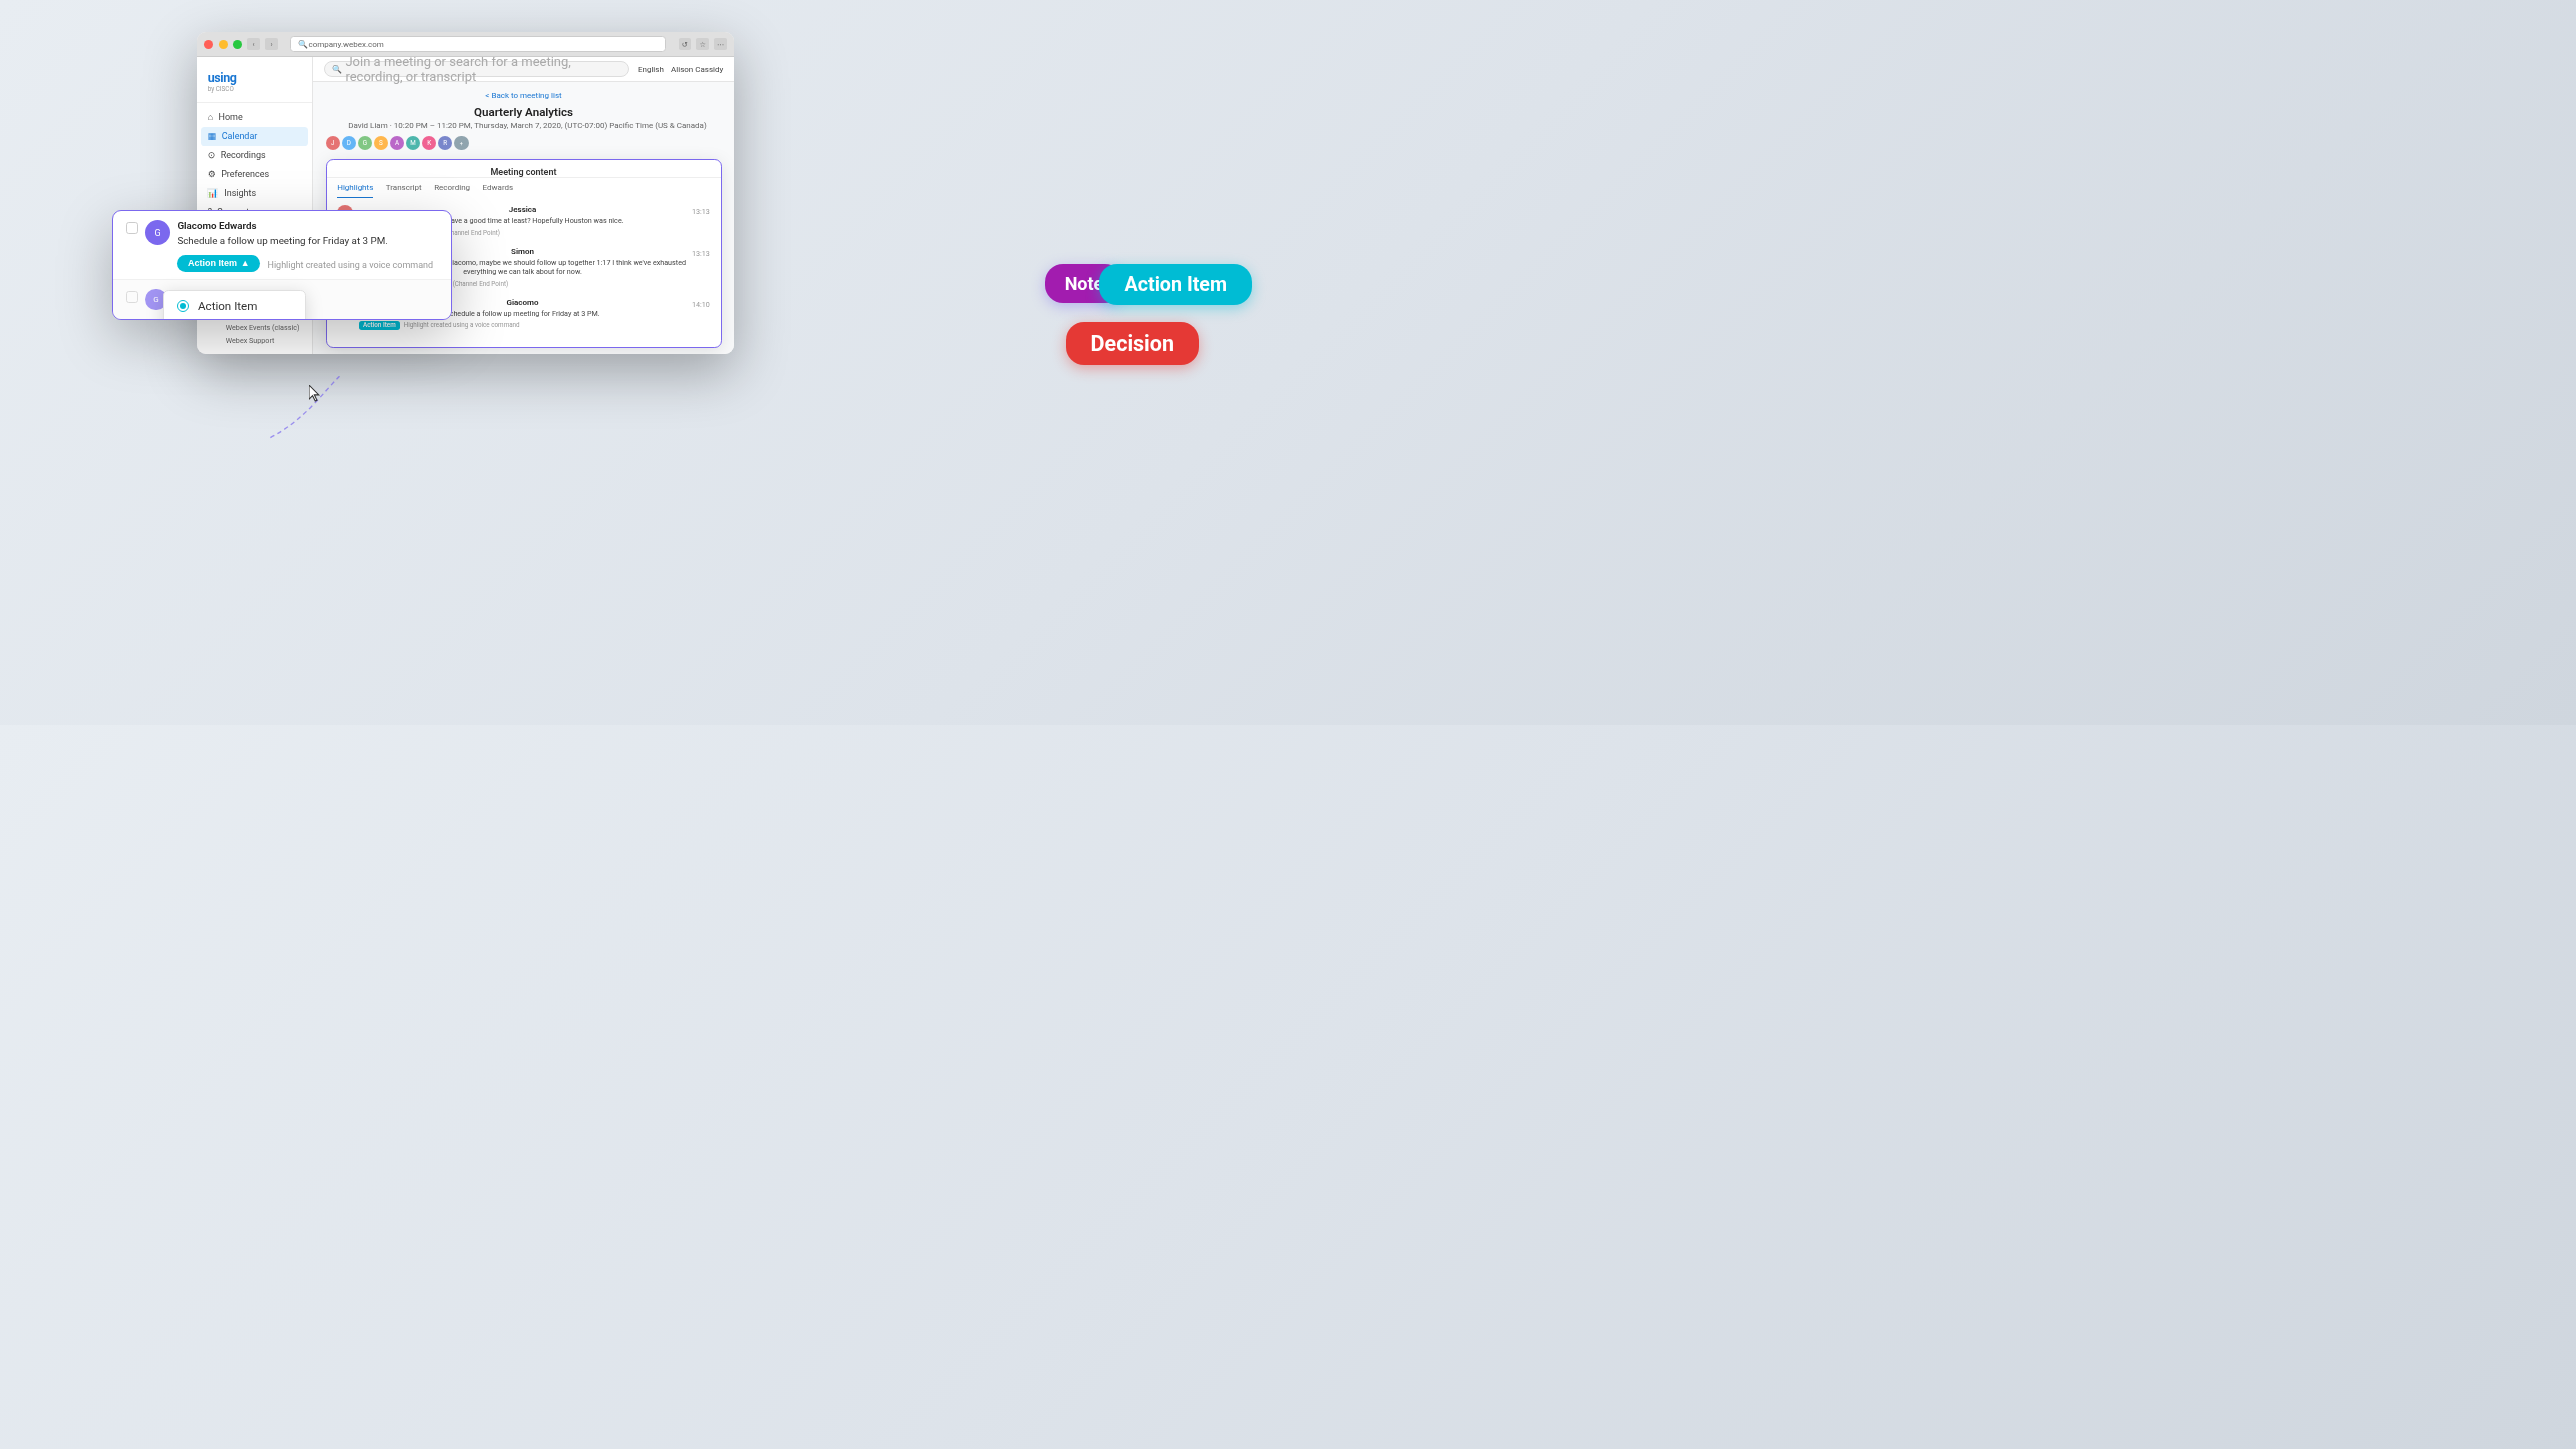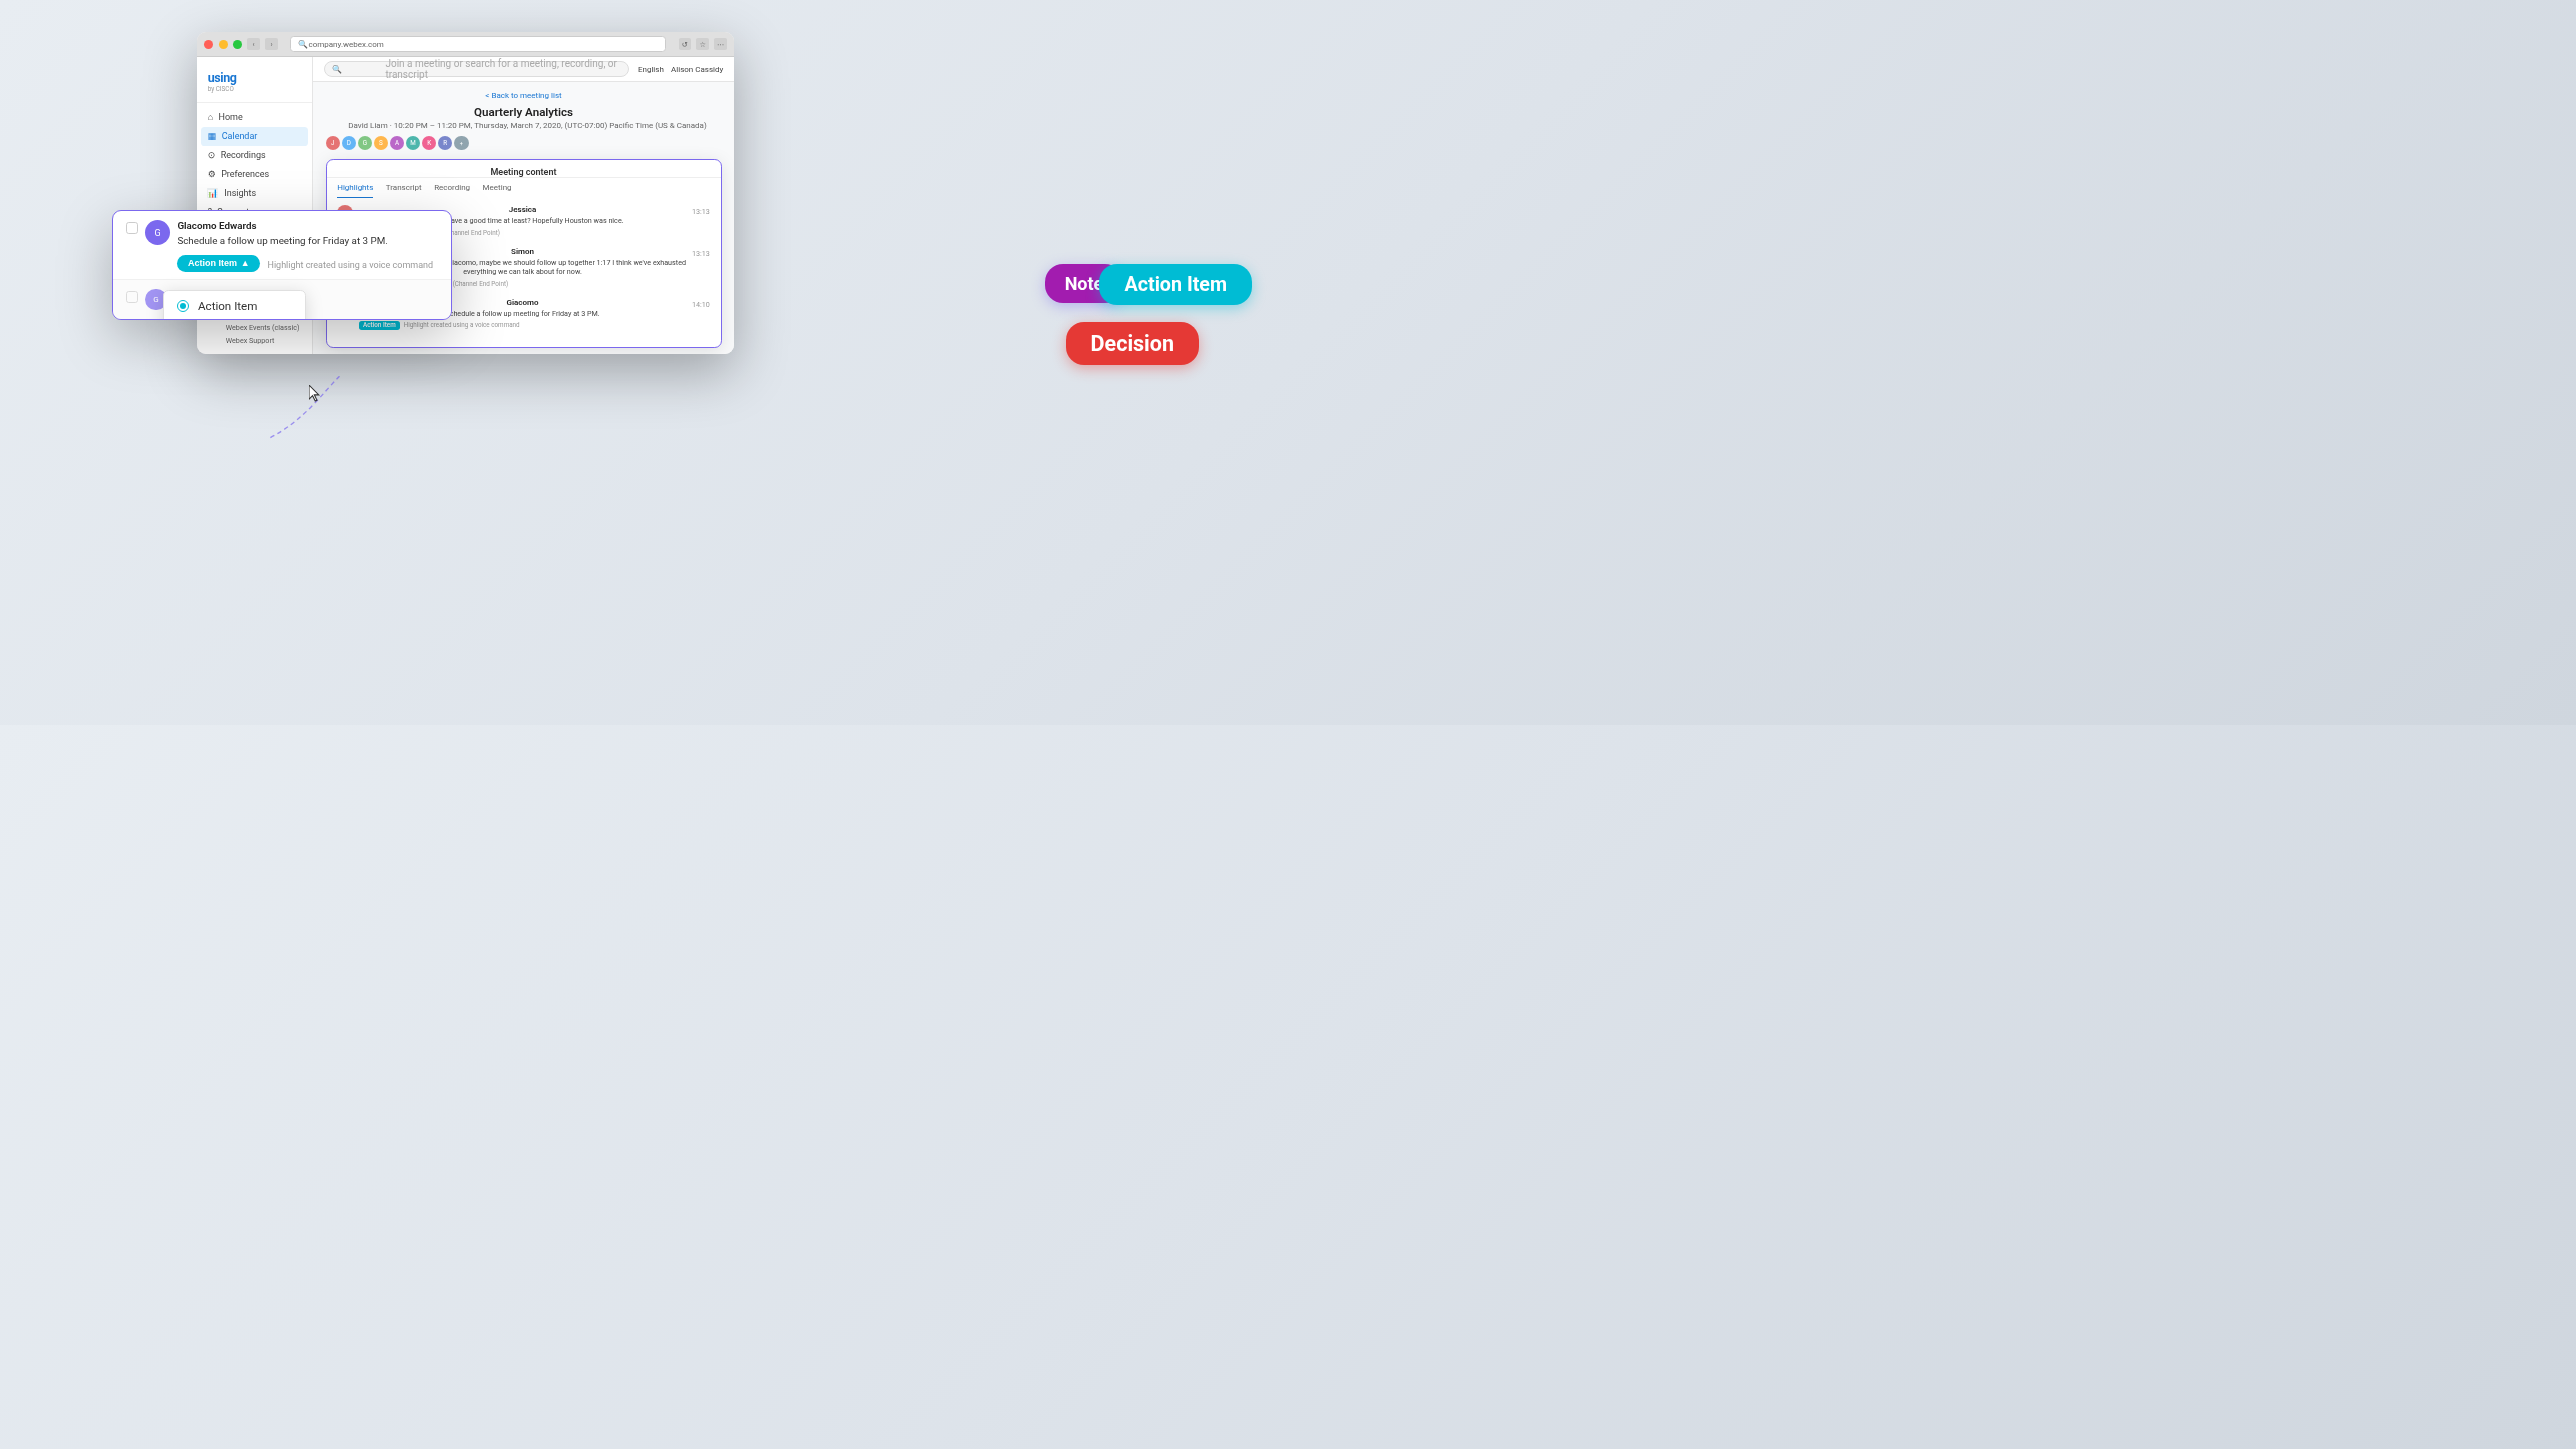--- a/index.html
+++ b/index.html
@@ -500,21 +500,21 @@
         <div class="sidebar-link">Webex Events (classic)</div>
         <div class="sidebar-link">Webex Support</div>
       </div>
     </div>
 
     <div class="main-content">
 
       <div class="top-bar">
         <div class="search-bar">
           <span>🔍</span>
-          <span style="font-size:10px;color:#aaa;margin-left:40px;">Join a meeting or search for a meeting, recording, or transcript</span>
+          <span style="font-size:13px;color:#aaa;">Join a meeting or search for a meeting, recording, or transcript</span>
         </div>
         <div class="top-bar-right">
           <span>English</span>
           <span style="display:flex;align-items:center;gap:2.7px;">Alison Cassidy</span>
         </div>
       </div>
 
       <div class="page-body">
         <span class="back-link">&lt; Back to meeting list</span>
         <div class="meeting-title">Quarterly Analytics</div>
@@ -531,21 +531,21 @@
           <div class="avatar-small" style="background:#7986cb;">R</div>
           <div class="avatar-small" style="background:#90a4ae;font-size:5.4px;">+</div>
         </div>
 
         <div class="meeting-card">
           <div class="card-header" style="padding:7.2px 10.7px 0;">Meeting content</div>
           <div class="card-tabs">
             <div class="card-tab active">Highlights</div>
             <div class="card-tab">Transcript</div>
             <div class="card-tab">Recording</div>
-            <div class="card-tab">Meeting</div>
+            <div class="card-tab">Edwards</div>
           </div>
           <div class="card-body">
 
             <div class="highlight-item">
               <div class="hi-avatar" style="background:#e57373;">J</div>
               <div class="hi-content">
                 <div class="hi-name">Jessica</div>
                 <div class="hi-text">Did you have a good time at least? Hopefully Houston was nice.</div>
                 <div class="hi-badge-row">
                   <span class="badge badge-decision">Decision</span>

